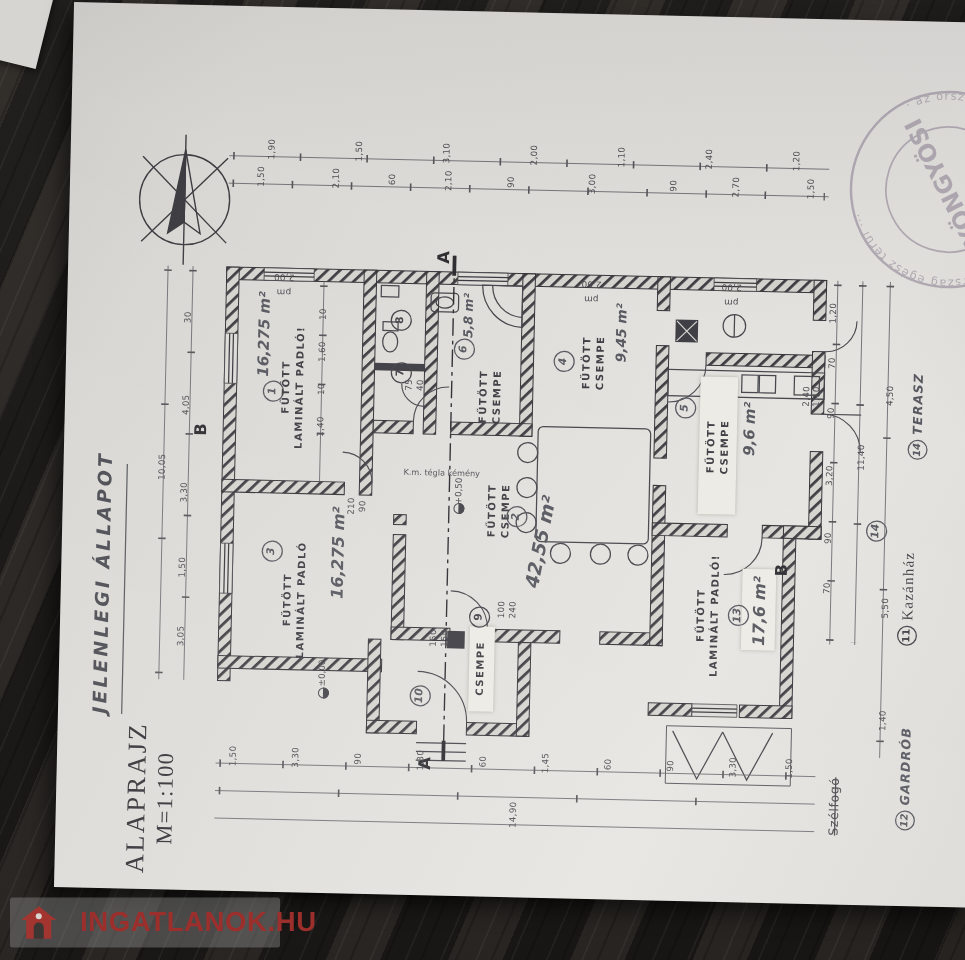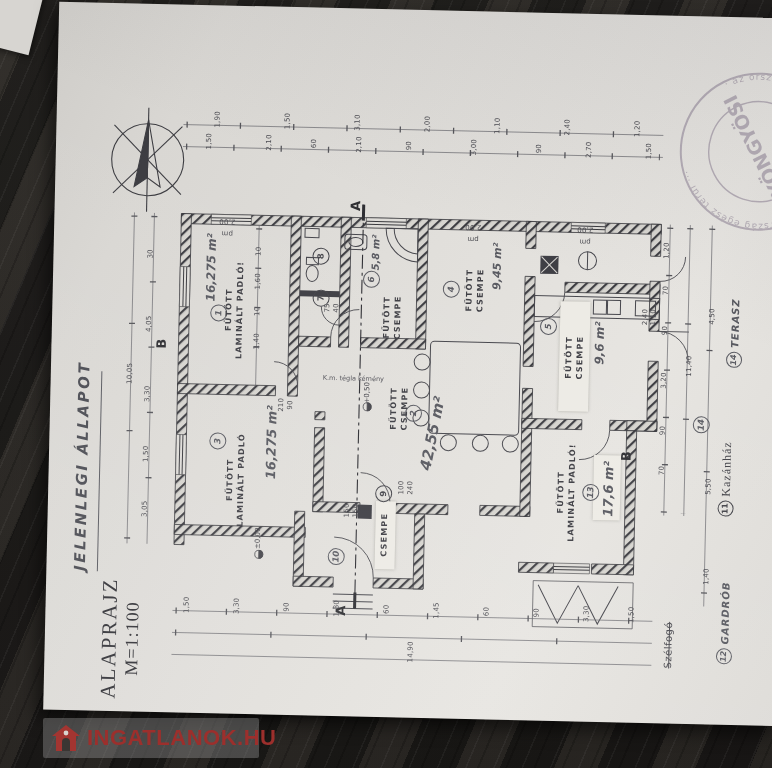--- a/index.html
+++ b/index.html
@@ -46,22 +46,22 @@
   .drawing-title .t2{font-size:18px;letter-spacing:1px;display:block;}
   
   .leg{position:absolute;display:flex;align-items:center;gap:4px;transform:rotate(-90deg);transform-origin:center;color:#44444a;white-space:nowrap;}
   .leg .lc{width:14px;height:14px;border:1.2px solid currentColor;border-radius:50%;font-size:8px;line-height:14px;text-align:center;font-weight:bold;flex:0 0 auto;}
   .leg .lt{font-size:10px;letter-spacing:1px;font-weight:bold;}
   .leg.handw{color:#595a61;font-style:italic;}
   .leg.struckleg .lt{text-decoration:line-through;font-style:normal;font-weight:normal;letter-spacing:.5px;color:#4a4a50;}
   
   .stamp{position:absolute;left:608px;top:42px;width:190px;height:185px;opacity:.55;transform:rotate(-28deg);}
   
-  .watermark{position:absolute;left:8px;top:718px;width:216px;height:40px;display:flex;align-items:center;gap:6px;
-    background:rgba(150,150,150,.40);border-radius:2px;padding:0 8px;box-sizing:border-box;margin-left:35px;}
+  .watermark{position:absolute;left:8px;top:718px;width:216px;height:40px;display:flex;align-items:center;gap:18px;
+    background:rgba(150,150,150,.40);border-radius:2px;padding:0 8px;box-sizing:border-box;}
   .watermark .wtext{font-size:22px;font-weight:bold;letter-spacing:.5px;color:#9c2f2c;font-family:"Liberation Sans","DejaVu Sans",sans-serif;}
   .house{width:30px;height:28px;position:relative;flex:0 0 auto;}
 </style>
 </head>
 <body>
 
 <div class="scene">
 
   <div class="paper-corner"></div>
   <div class="sheet-under"></div>

